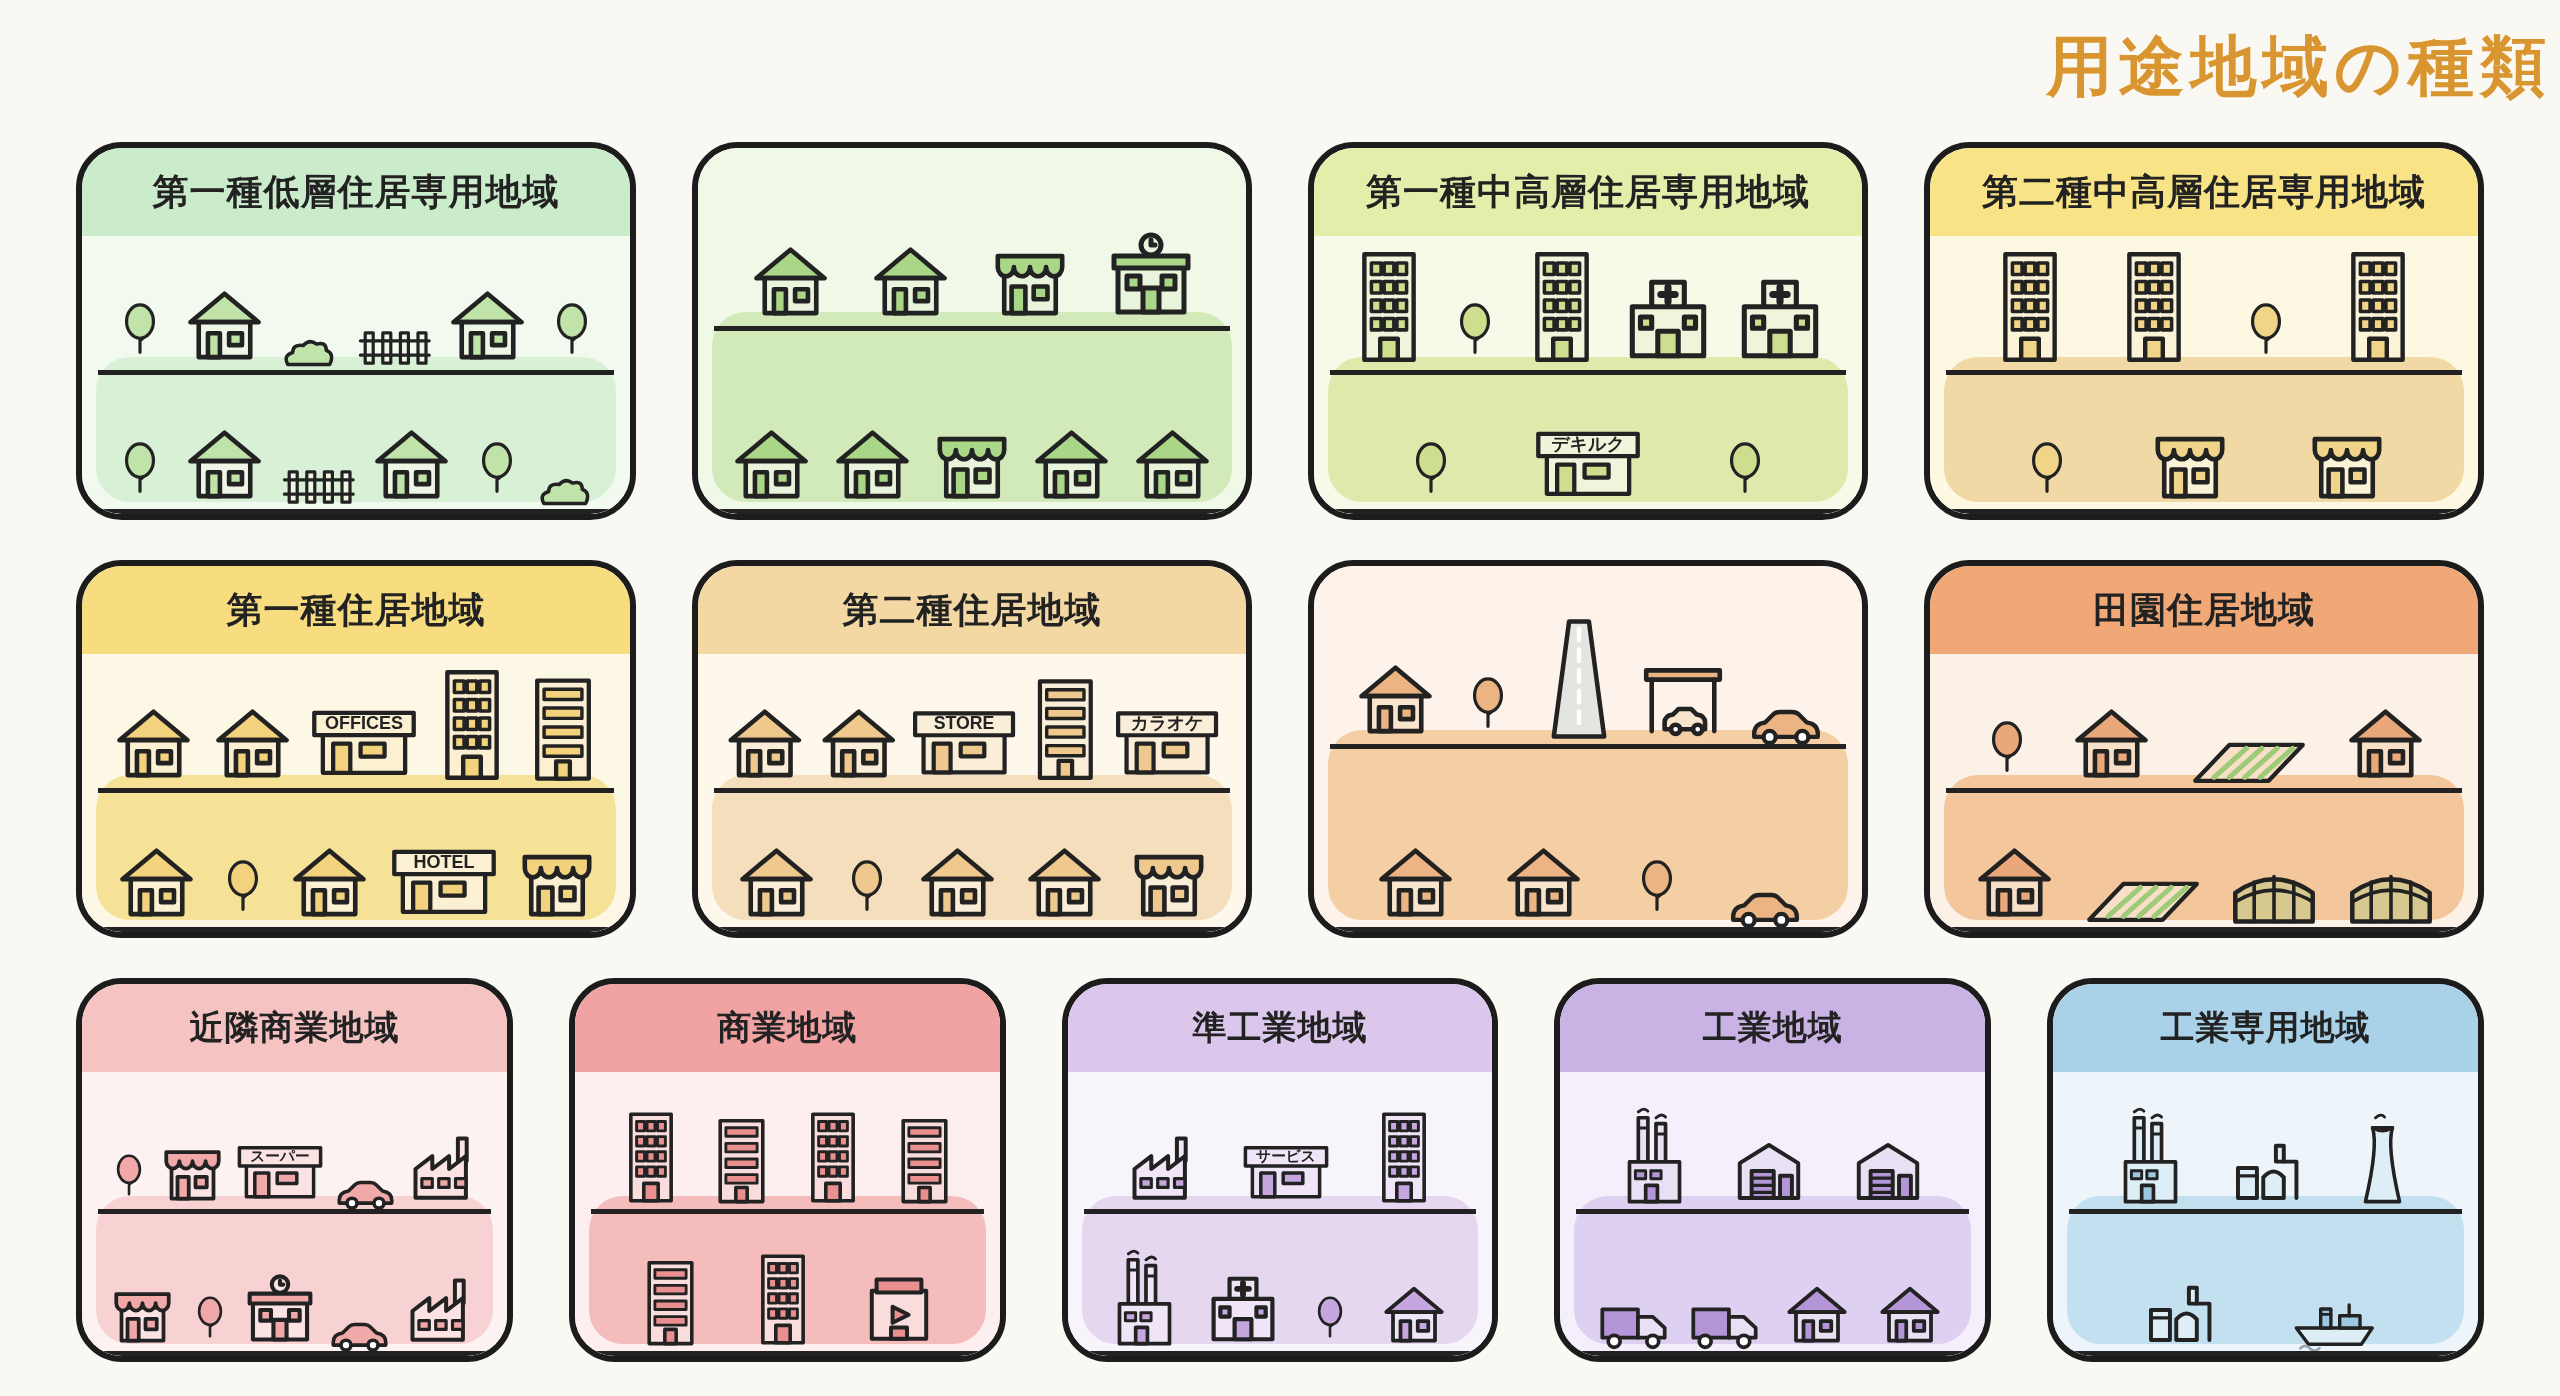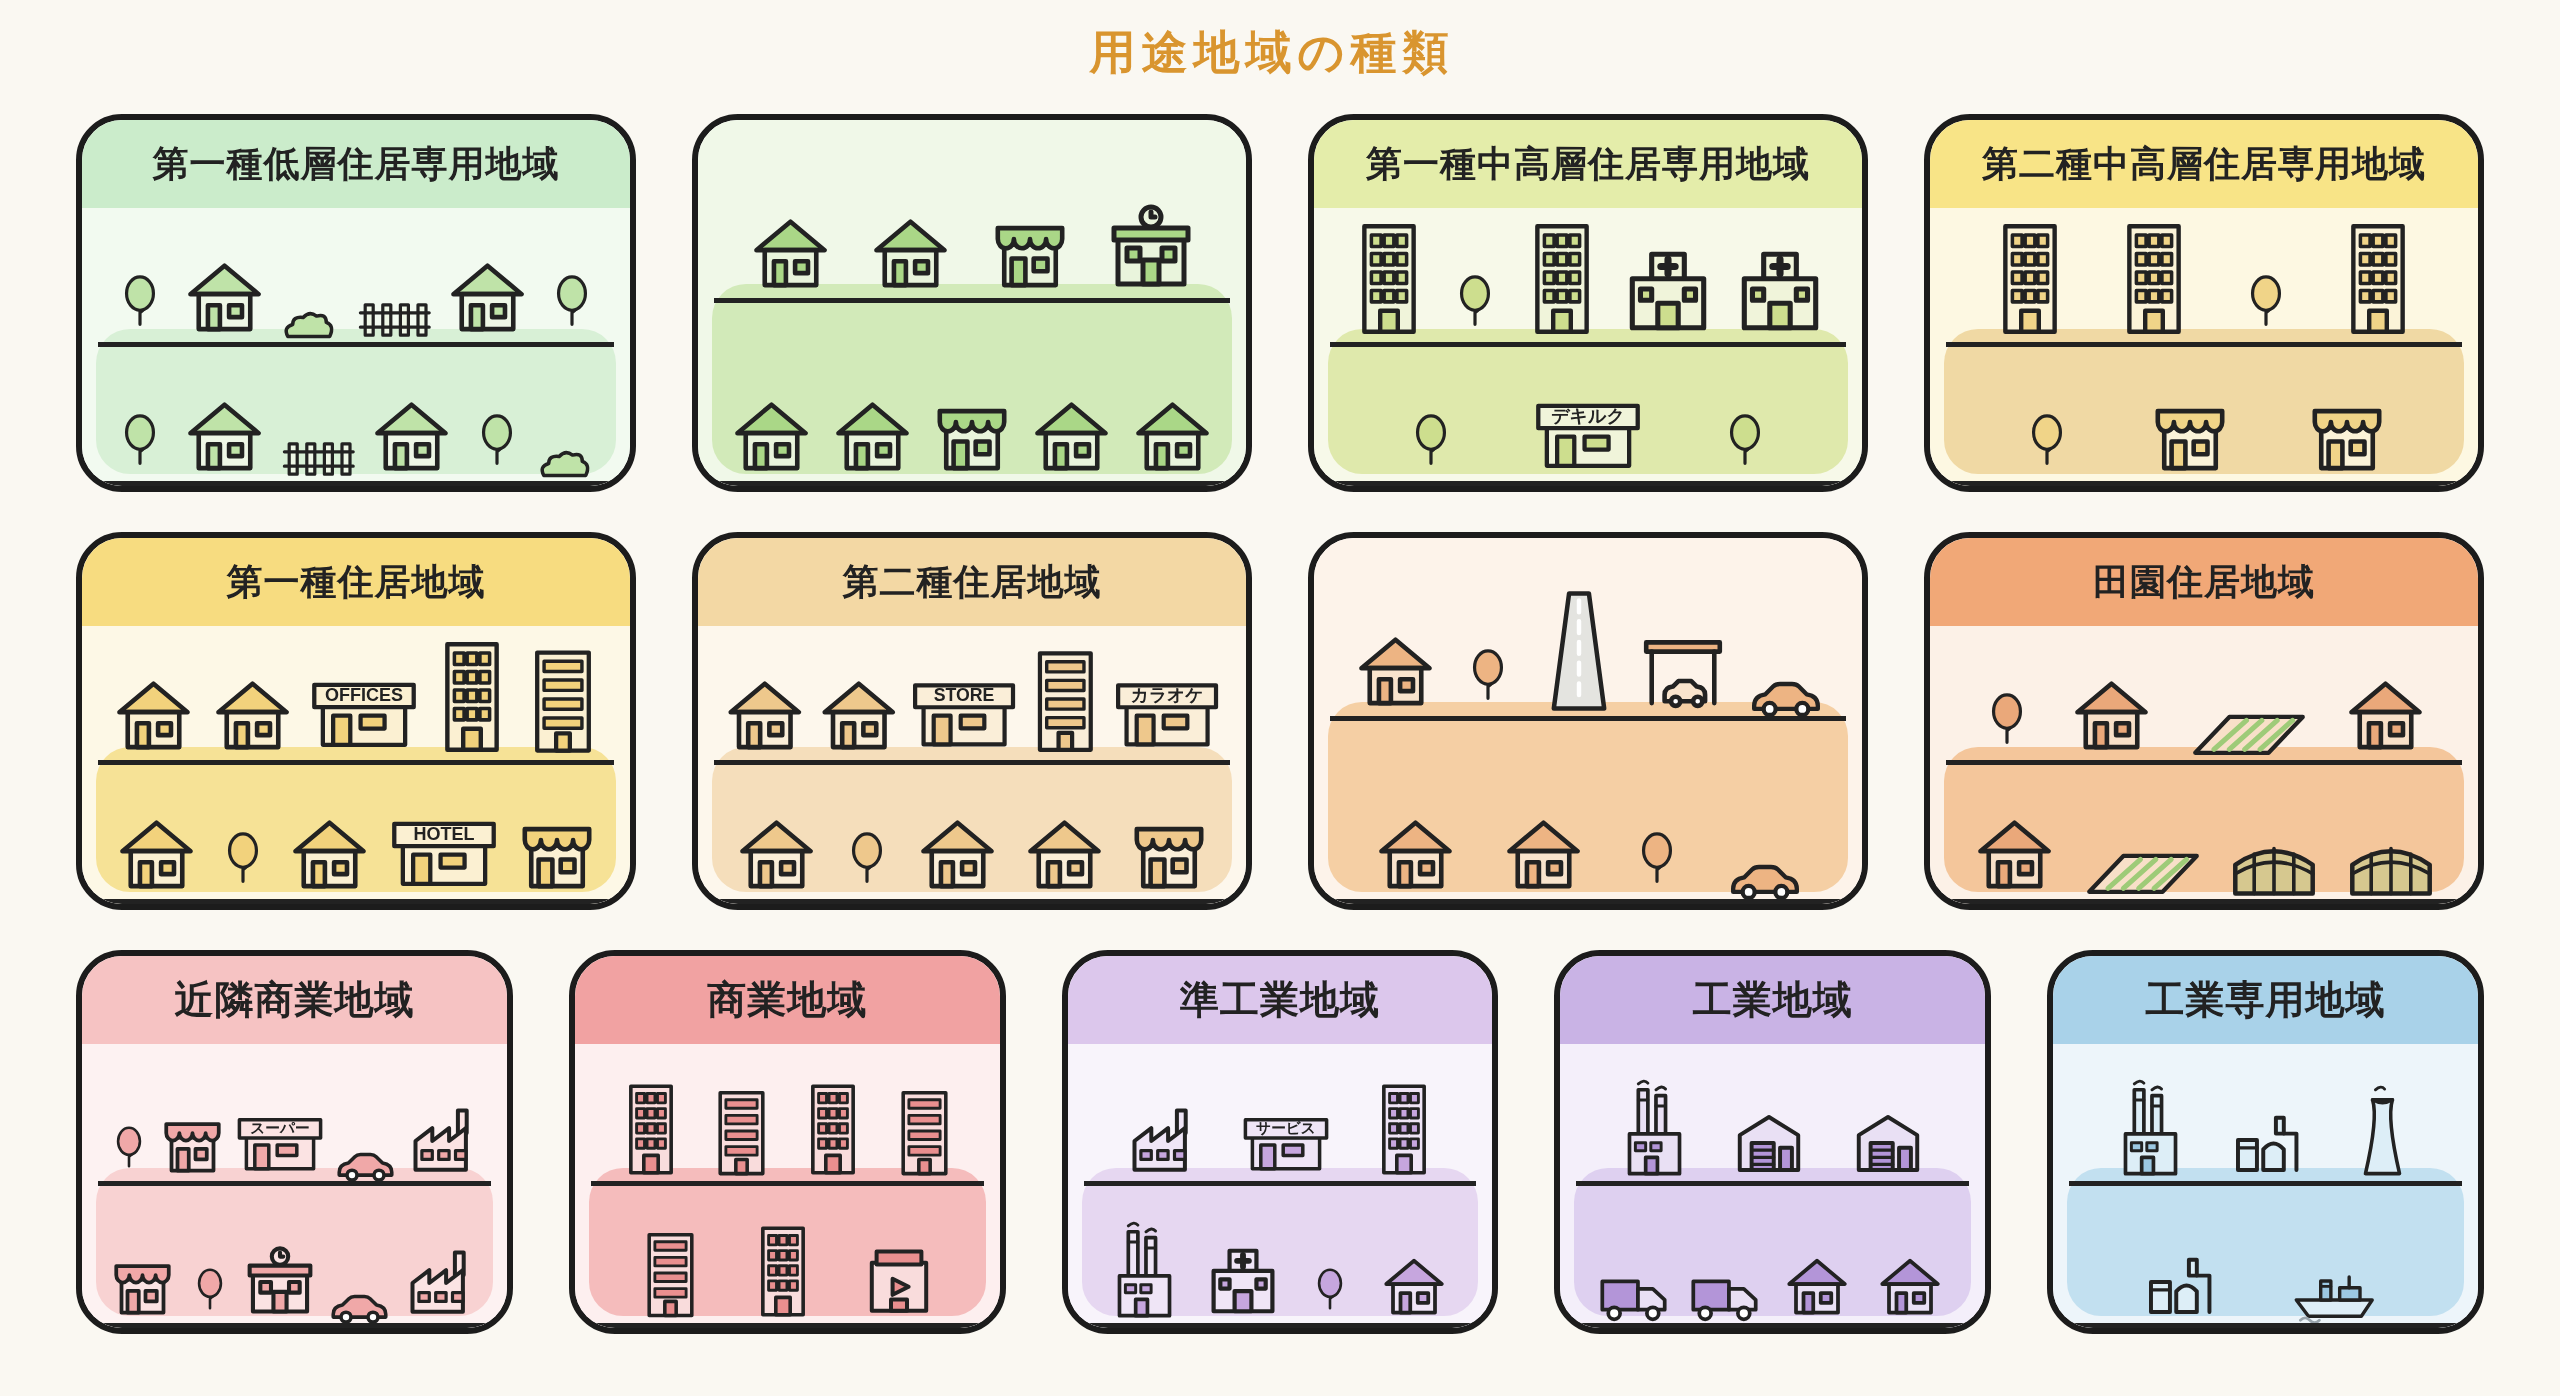--- a/index.html
+++ b/index.html
@@ -3,25 +3,25 @@
 <meta charset="utf-8">
 <style>
   html,body{margin:0;padding:0;}
   body{
     width:2560px;height:1396px;overflow:hidden;
     background:#faf8f2;
     font-family:"Liberation Sans","DejaVu Sans",sans-serif;
     color:#222;
   }
   .page-title{
-    text-align:center;
-    font-size:46px;
+    text-align:right;
+    font-size:66px;
     font-weight:800;
     letter-spacing:6px;
-    margin:22px 16px 30px 0;
+    margin:22px 8px 30px 0;
   }
   .rows{
     display:flex;
     flex-direction:column;
     gap:40px;
     padding:0 76px;
   }
   .zone-row{
     display:flex;
     justify-content:space-between;
@@ -41,21 +41,21 @@
   .card-header{
     height:88px;
     display:flex;
     align-items:center;
     justify-content:center;
     font-weight:800;
     font-size:36px;
     letter-spacing:1px;
     flex:none;
   }
-  .row-3 .card-header{font-size:39px;}
+  .row-3 .card-header{font-size:34px;}
   .card-body{
     position:relative;
     flex:1;
     display:flex;
     flex-direction:column;
   }
   .band{
     position:absolute;
     left:14px;right:14px;bottom:12px;
     height:52%;

